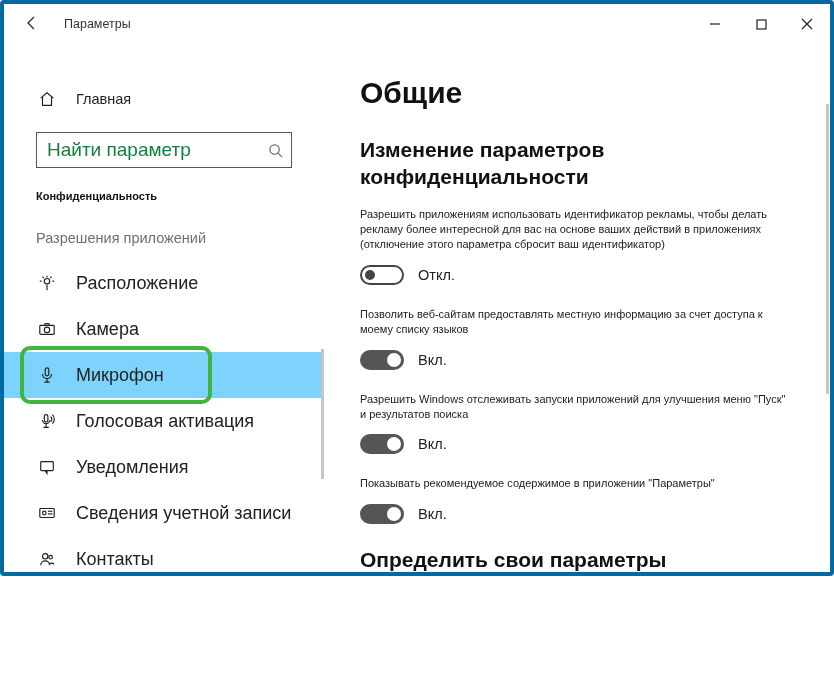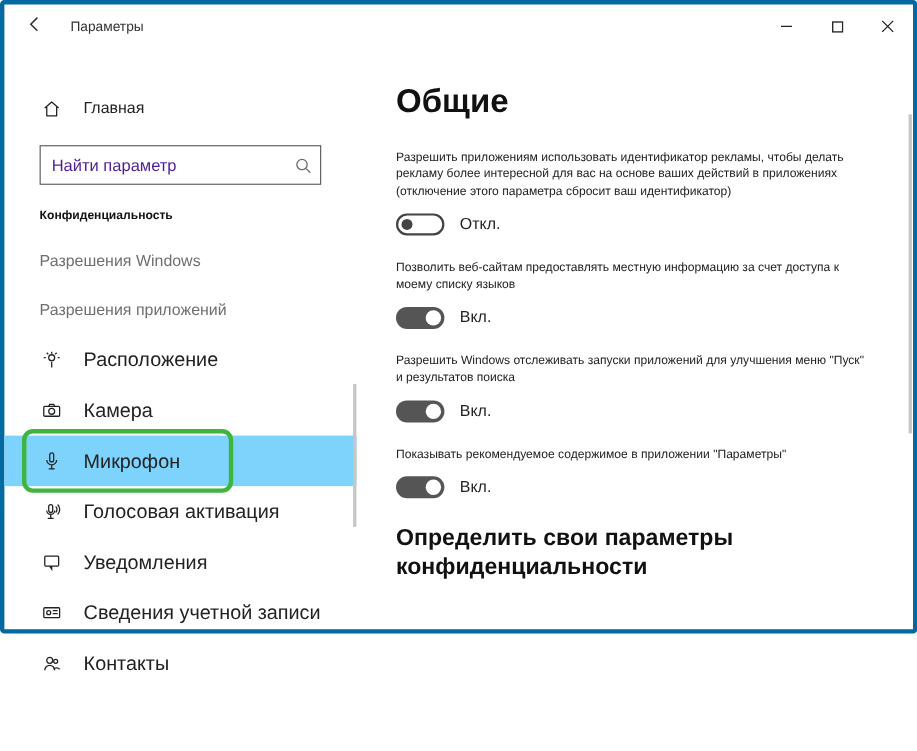--- a/index.html
+++ b/index.html
@@ -87,22 +87,22 @@
   .home-row .icon { width: 22px; margin-right: 18px; display:flex; align-items:center; justify-content:center;}
   .home-row .icon svg { width: 18px; height: 18px; }
 
   .search {
     margin: 0 32px 22px 32px;
     height: 36px;
     border: 1px solid #555;
     display: flex;
     align-items: center;
     padding: 0 8px 0 10px;
-    color: #4c1d95;
-    font-size: 15px;
+    color: #15803d;
+    font-size: 19px;
   }
   .search .placeholder { flex: 1; }
   .search .sicon { width:16px; display:flex; justify-content:center; }
   .search .sicon svg { width:15px; height:15px; stroke:#6b6b6b; }
 
   .section-bold {
     padding: 0 32px;
     font-size: 11px;
     font-weight: 600;
     color: #111;
@@ -273,21 +273,20 @@
         <span class="sicon">
           <svg viewBox="0 0 16 16">
               <circle cx="7" cy="7" r="5" stroke="#6b6b6b" stroke-width="1.3" fill="none"></circle>
               <line x1="11" y1="11" x2="15" y2="15" stroke="#6b6b6b" stroke-width="1.3"></line>
             </svg>
         </span>
       </div>
 
       <div class="section-bold">Конфиденциальность</div>
 
-      <div class="section-grey">Разрешения Windows</div>
 
       <div class="section-grey" style="margin-bottom:14px">Разрешения приложений</div>
 
       <div class="nav-item">
         <span class="icon">
           <svg viewBox="0 0 20 20">
               <circle cx="10" cy="8" r="3"></circle>
               <path d="M10 2 V4 M10 12 V18 M4 8 H2 M18 8 H16 M5 3 L6.5 4.5 M15 3 L13.5 4.5"></path>
             </svg>
         </span>
@@ -361,20 +360,21 @@
       </div>
 
       <div class="scroll-marker"></div>
     </div>
 
     <div class="content">
       <div class="content-scroll"></div>
 
       <h1 class="page-title">Общие</h1>
 
+      <h2 class="sect">Изменение параметров конфиденциальности</h2>
 
       <p class="para">Разрешить приложениям использовать идентификатор рекламы, чтобы делать рекламу более интересной для вас на основе ваших действий в приложениях (отключение этого параметра сбросит ваш идентификатор)</p>
       <div class="toggle-row">
         <div class="toggle off"></div>
         <span>Откл.</span>
       </div>
 
       <p class="para">Позволить веб-сайтам предоставлять местную информацию за счет доступа к моему списку языков</p>
       <div class="toggle-row">
         <div class="toggle on"></div>

